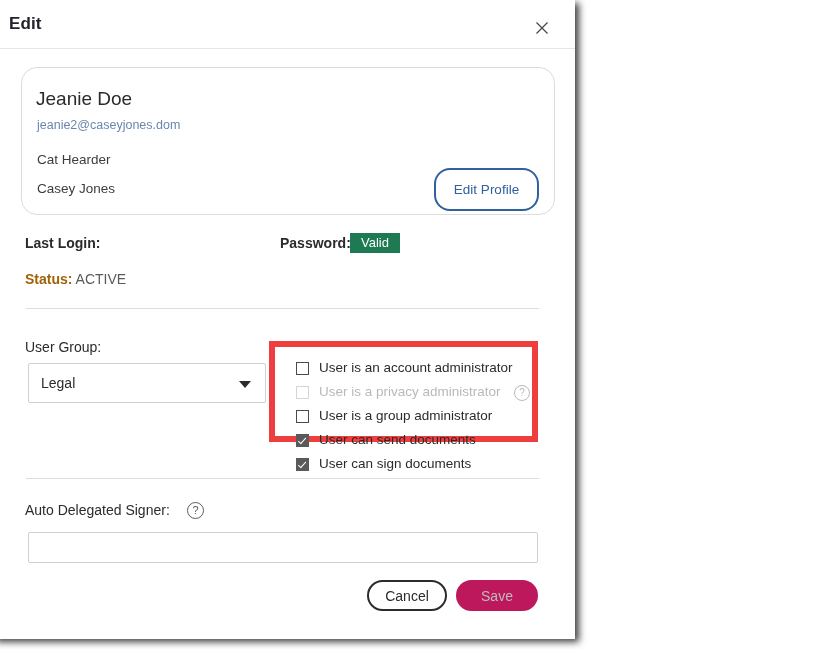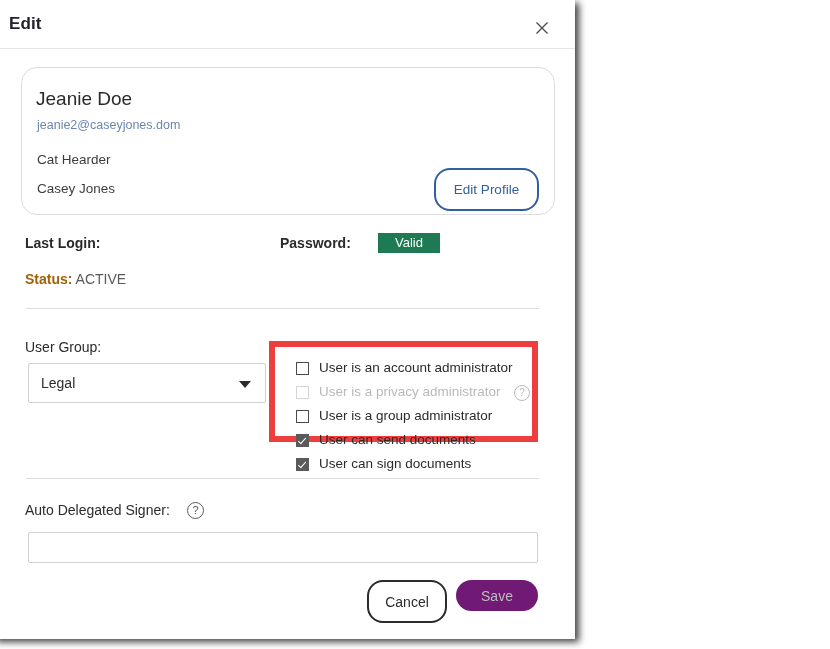--- a/index.html
+++ b/index.html
@@ -128,25 +128,24 @@
     font-size: 14px;
     font-weight: bold;
     color: #2b2b2b;
   }
   #password-badge {
     position: absolute;
     left: 358px;
     top: 233px;
     height: 20px;
     line-height: 20px;
-    padding: 0 17px;
+    padding: 0 11px;
     background: #1d7a52;
     color: #ffffff;
     font-size: 13px;
-    margin-left: 28px;
   }
   #status-row {
     position: absolute;
     left: 33px;
     top: 271px;
     font-size: 14px;
     color: #5a5a5a;
   }
   #status-row .k {
     font-weight: bold;
@@ -314,39 +313,39 @@
     color: #2b2b2b;
     padding: 0 9px;
   }
 
   
   #cancel-button {
     position: absolute;
     left: 375px;
     top: 580px;
     width: 80px;
-    height: 43px;
+    height: 31px;
     border: 2px solid #2b2b2b;
     border-radius: 16px;
     background: #ffffff;
     color: #2b2b2b;
     font-size: 14px;
     font-family: "Liberation Sans", sans-serif;
     cursor: pointer;
     padding: 0;
   }
   #save-button {
     position: absolute;
     left: 464px;
     top: 580px;
     width: 82px;
     height: 31px;
     border: none;
     border-radius: 16px;
-    background: #701a75;
+    background: #be185d;
     color: #bdbdbd;
     font-size: 14px;
     font-family: "Liberation Sans", sans-serif;
     padding: 0;
     cursor: default;
   }
 </style>
 </head>
 <body>
 

